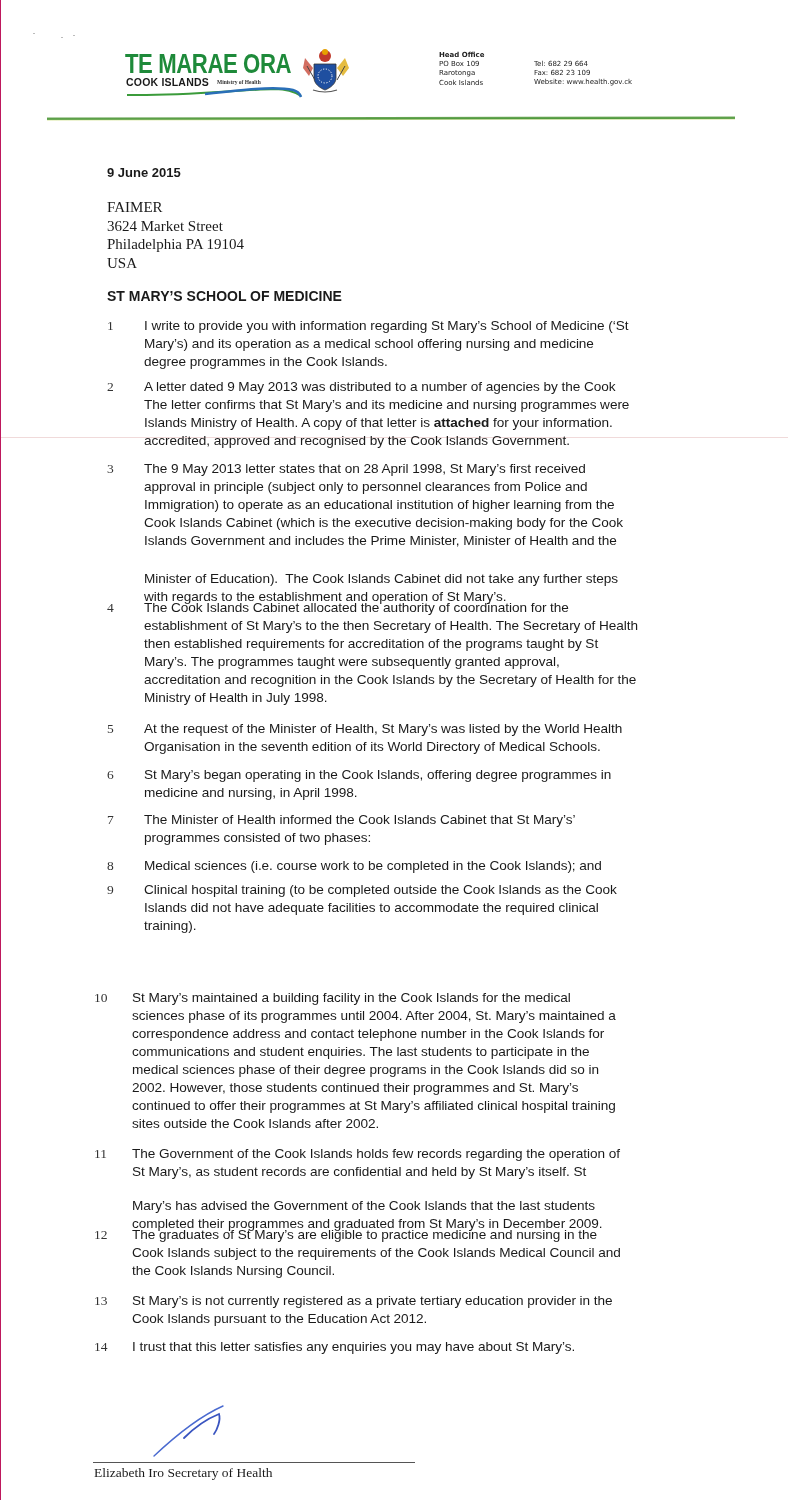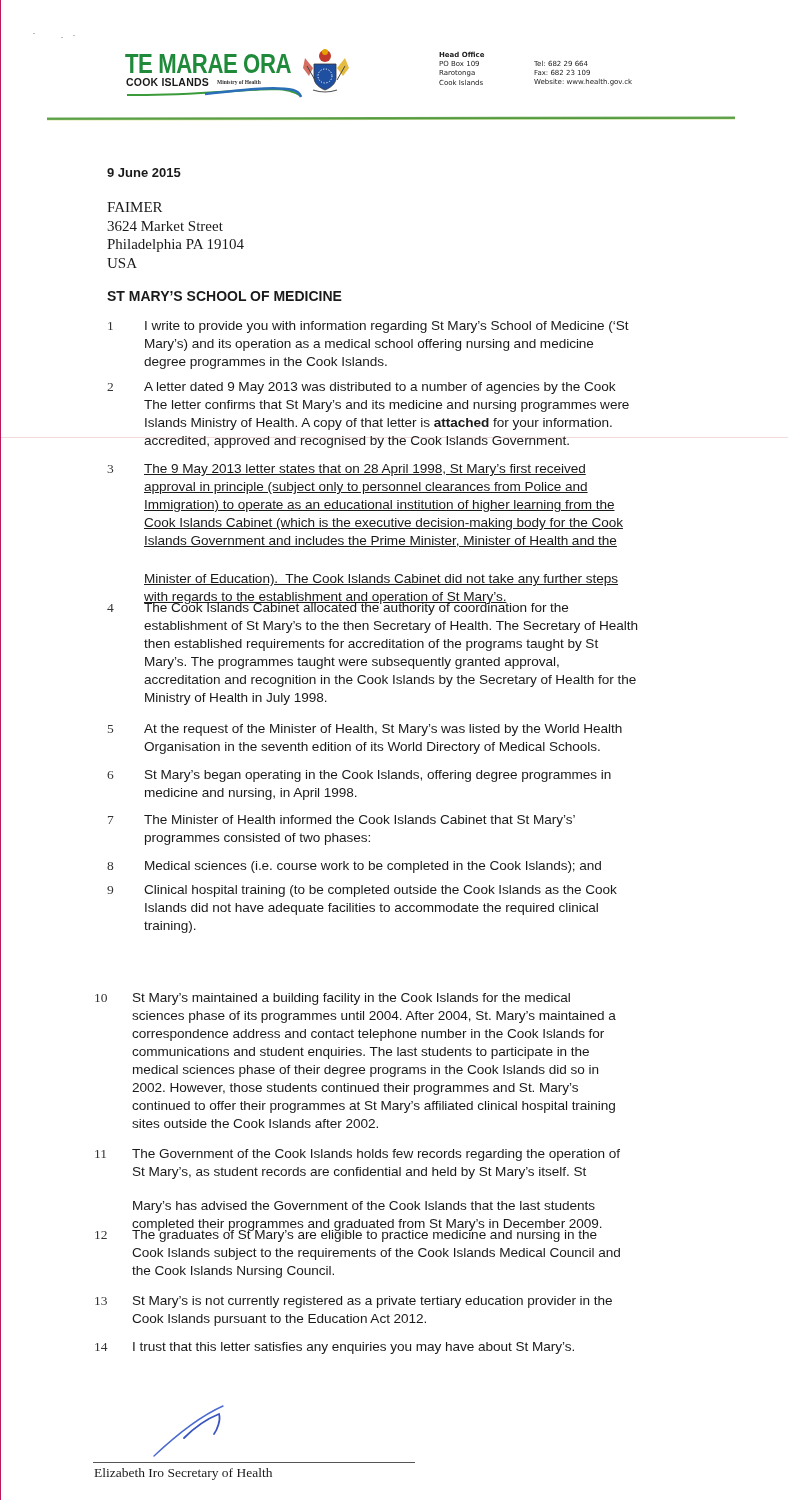--- a/index.html
+++ b/index.html
@@ -239,21 +239,21 @@
         <span class="num" style="left: 106px;">2</span>
         <div class="txt" style="left: 143px;">
           <div style="white-space: pre;">A letter dated 9 May 2013 was distributed to a number of agencies by the Cook</div>
           <div style="white-space: pre;">The letter confirms that St Mary’s and its medicine and nursing programmes were</div>
           <div style="white-space: pre;"><span>Islands Ministry of Health. A copy of that letter is </span><b>attached</b><span> for your information.</span></div>
           <div style="white-space: pre;">accredited, approved and recognised by the Cook Islands Government.</div>
         </div>
       </div>
       <div class="para" style="top: 460px;">
         <span class="num" style="left: 106px;">3</span>
-        <div class="txt" style="left: 143px; text-decoration: underline;">
+        <div class="txt" style="left: 143px;">
           <div style="white-space: pre;">The 9 May 2013 letter states that on 28 April 1998, St Mary’s first received</div>
           <div style="white-space: pre;">approval in principle (subject only to personnel clearances from Police and</div>
           <div style="white-space: pre;">Immigration) to operate as an educational institution of higher learning from the</div>
           <div style="white-space: pre;">Cook Islands Cabinet (which is the executive decision-making body for the Cook</div>
           <div style="white-space: pre;">Islands Government and includes the Prime Minister, Minister of Health and the</div>
           <div style="white-space: pre; margin-top: 20px;">Minister of Education).  The Cook Islands Cabinet did not take any further steps</div>
           <div style="white-space: pre;">with regards to the establishment and operation of St Mary’s.</div>
         </div>
       </div>
       <div class="para" style="top: 599px;">

